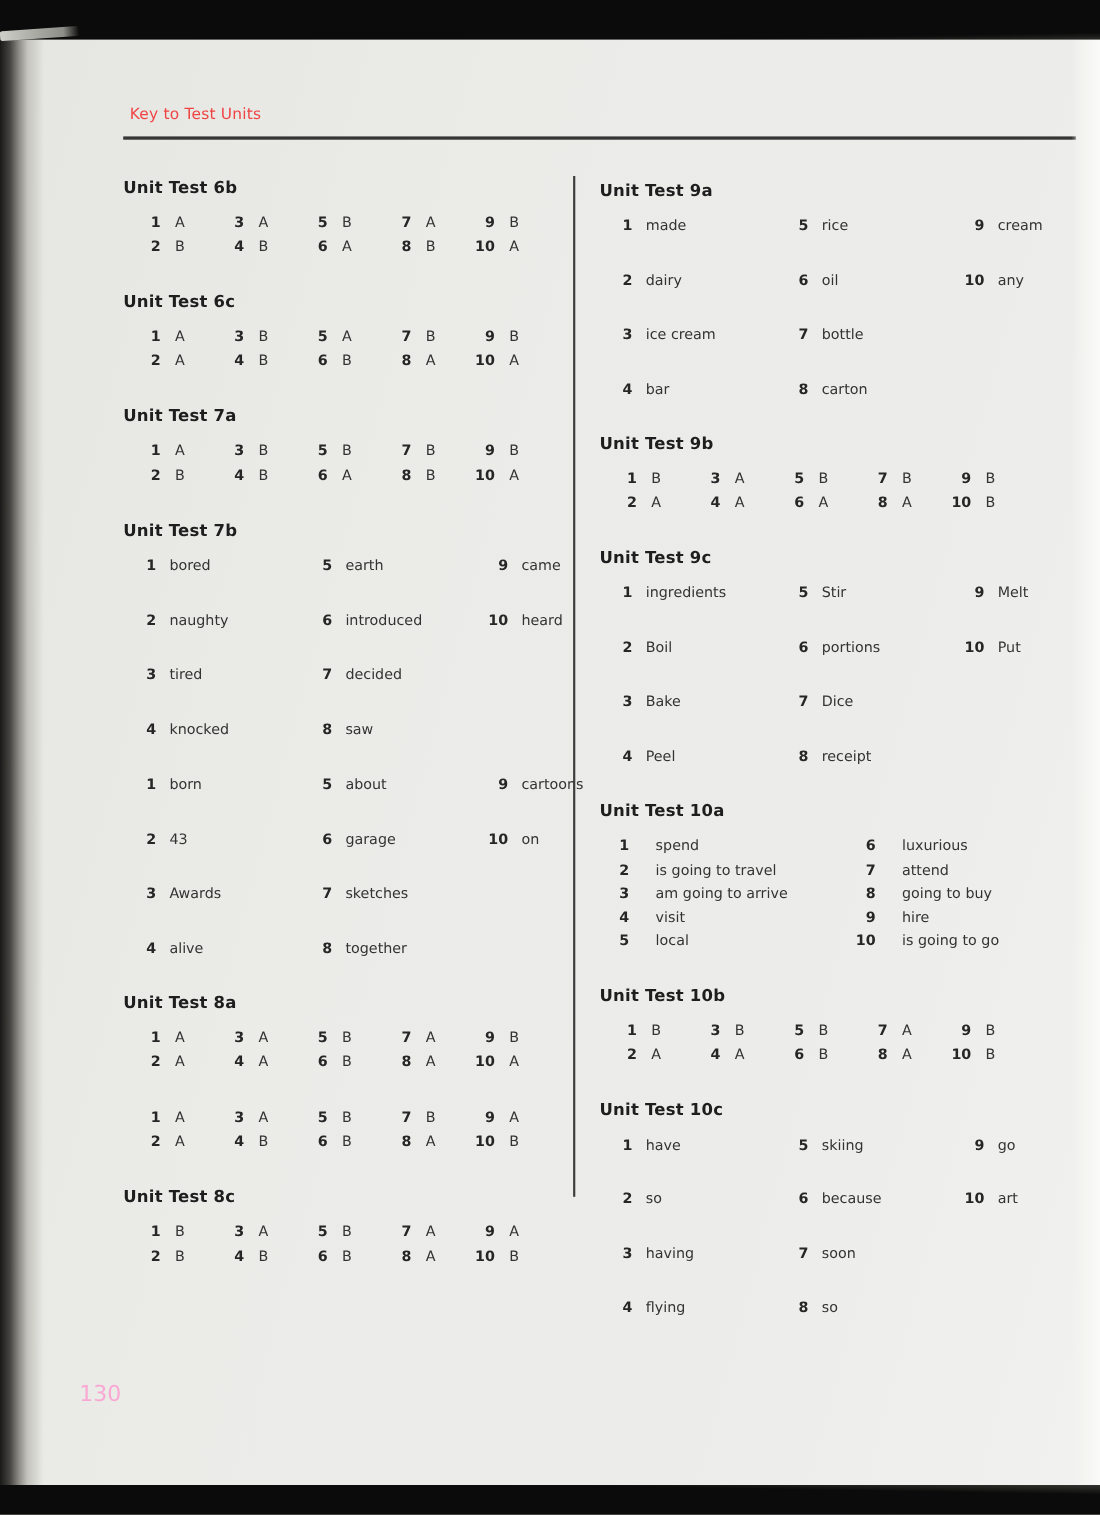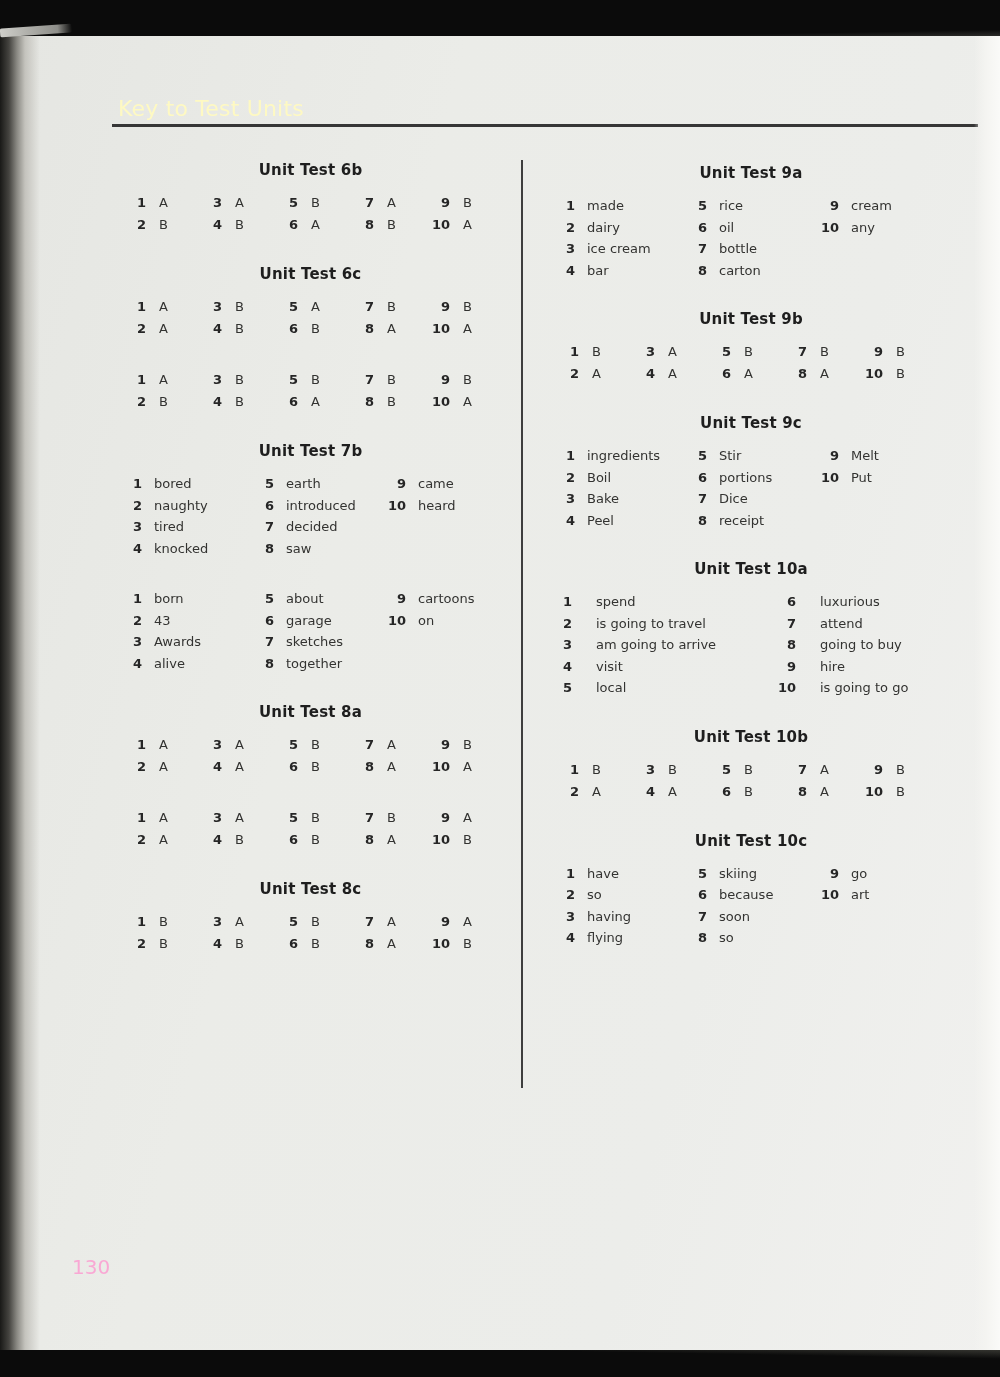--- a/index.html
+++ b/index.html
@@ -31,47 +31,47 @@
     position:absolute;top:36px;bottom:27px;left:0;width:40px;z-index:4;
     background:linear-gradient(to right,#191917 0px,#454440 9px,#8b8a84 17px,#c4c3bd 25px,rgba(233,234,230,0) 40px);
   }
   .edge-right{
     position:absolute;top:36px;bottom:27px;right:0;width:26px;z-index:4;
     background:linear-gradient(to left,#fafaf8 0%,#f4f4f1 55%,rgba(236,237,234,0) 100%);
   }
   .content{position:absolute;inset:0;z-index:3;color:#2f2f2f;}
   .header{
     position:absolute;left:118px;top:96px;
-    font-size:22px;letter-spacing:0.2px;color:#fef9c3;
+    font-size:14px;letter-spacing:0.2px;color:#ef4444;
   }
   .header-rule{
     position:absolute;left:112px;top:124px;width:866px;height:3px;
     background:#35353
 
 
 
 3;background:#363636;
   }
   .columns{
     position:absolute;left:112px;top:155px;display:flex;align-items:flex-start;
   }
   .col{display:block;}
   .col-left{width:397px;padding-top:6px;}
   .col-right{width:412px;padding-left:22px;padding-top:9px;}
   .divider{
     width:2px;height:928px;background:#3e3e3e;margin-left:12px;margin-top:5px;flex:none;
   }
   .test-section{margin-bottom:29px;}
   .section-title{
-    margin:0 0 13px 0;text-align:center;
+    margin:0 0 13px 0;
     font-size:15px;font-weight:bold;color:#1e1e1e;letter-spacing:0.2px;
   }
   .answers{display:grid;grid-auto-flow:column;justify-content:flex-start;}
   .rows-2{grid-template-rows:repeat(2,22px);}
-  .rows-4{grid-template-rows:repeat(4,21.5px);}
+  .rows-4{grid-template-rows:repeat(4,21.5px);gap:28px;}
   .rows-5{grid-template-rows:repeat(5,21.5px);}
   .answer{white-space:nowrap;font-size:13px;line-height:21px;}
   .num{display:inline-block;text-align:right;font-weight:bold;color:#262626;}
   .val{color:#333331;}
   .layout-letters .answers{column-gap:25px;padding-left:10px;}
   .layout-letters .num{width:24px;}
   .layout-letters .val{margin-left:13px;display:inline-block;width:14px;}
   .layout-words3 .answers{padding-left:10px;}
   .layout-words3 .answer{width:132px;}
   .layout-words3 .num{width:20px;}
@@ -124,20 +124,21 @@
             <div class="answer"><span class="num">4</span><span class="val">B</span></div>
             <div class="answer"><span class="num">5</span><span class="val">A</span></div>
             <div class="answer"><span class="num">6</span><span class="val">B</span></div>
             <div class="answer"><span class="num">7</span><span class="val">B</span></div>
             <div class="answer"><span class="num">8</span><span class="val">A</span></div>
             <div class="answer"><span class="num">9</span><span class="val">B</span></div>
             <div class="answer"><span class="num">10</span><span class="val">A</span></div>
           </div>
         </section>
         <section class="test-section layout-letters">
+          <h3 class="section-title">Unit Test 7a</h3>
           <div class="answers rows-2">
             <div class="answer"><span class="num">1</span><span class="val">A</span></div>
             <div class="answer"><span class="num">2</span><span class="val">B</span></div>
             <div class="answer"><span class="num">3</span><span class="val">B</span></div>
             <div class="answer"><span class="num">4</span><span class="val">B</span></div>
             <div class="answer"><span class="num">5</span><span class="val">B</span></div>
             <div class="answer"><span class="num">6</span><span class="val">A</span></div>
             <div class="answer"><span class="num">7</span><span class="val">B</span></div>
             <div class="answer"><span class="num">8</span><span class="val">B</span></div>
             <div class="answer"><span class="num">9</span><span class="val">B</span></div>

